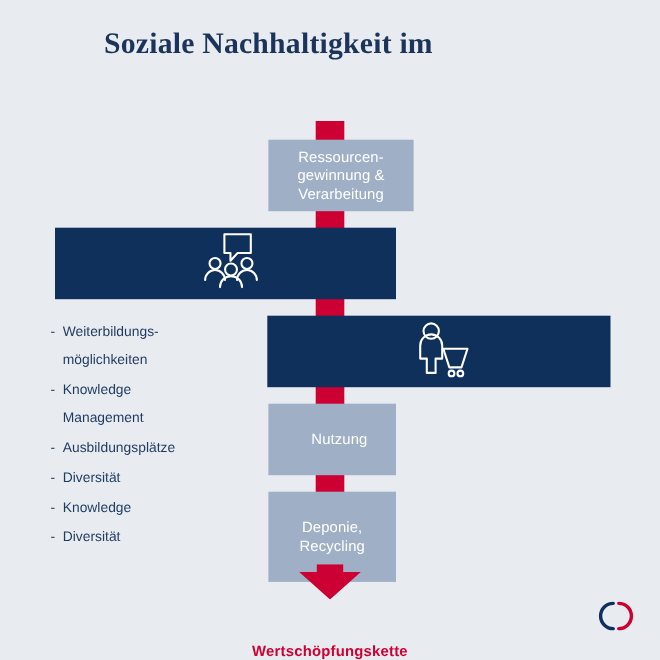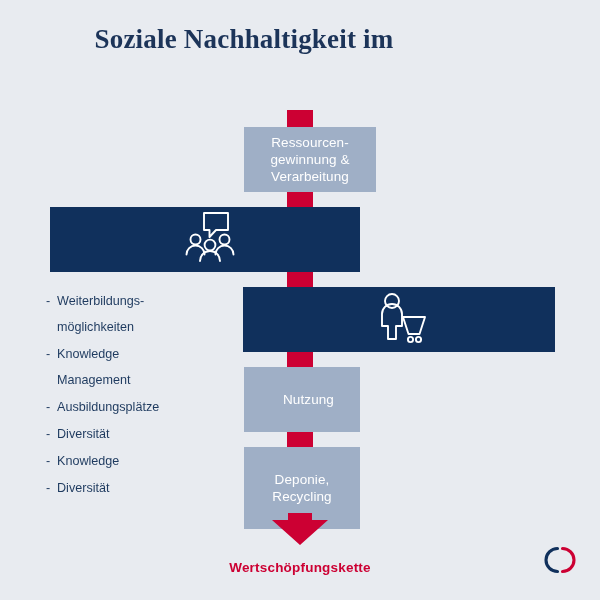--- a/index.html
+++ b/index.html
@@ -116,20 +116,21 @@
   }
   .footer-label {
     position: absolute;
     width: 600px;
     left: 0;
     text-align: center;
     color: #cc0033;
     font-weight: bold;
     font-size: 13.5px;
     letter-spacing: 0.2px;
+    margin-top: 24px;
   }
 
   
   .logo {
     position: absolute;
     right: 18px;
     bottom: 18px;
     width: 44px;
     height: 44px;
   }

